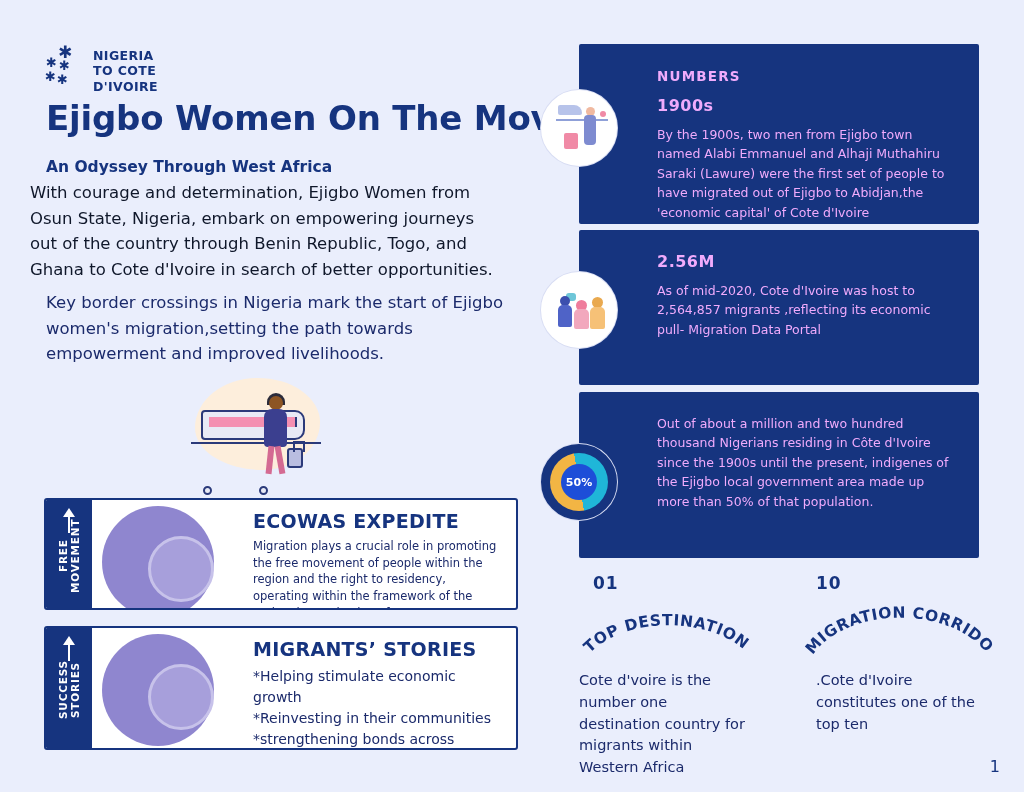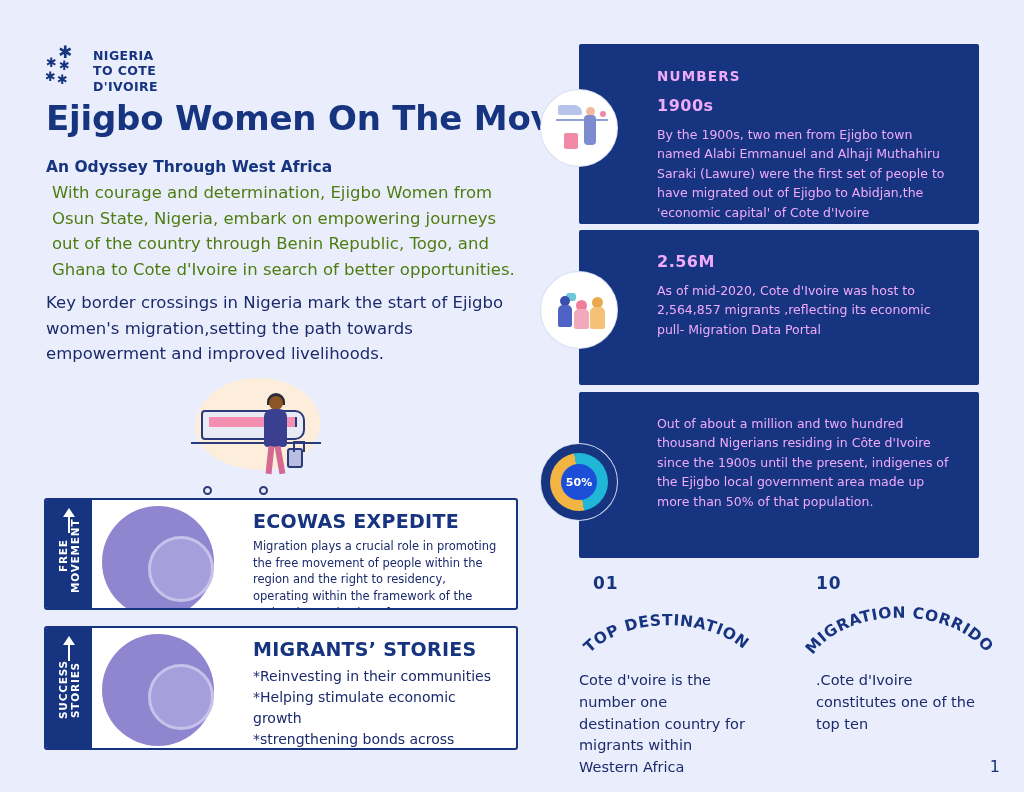--- a/index.html
+++ b/index.html
@@ -38,22 +38,22 @@
     position: absolute; left: 46px; top: 98px;
     font-family: "DejaVu Sans", sans-serif;
     font-size: 34px; font-weight: bold; color: #16347f;
     letter-spacing: -0.2px;
   }
   .subhead {
     position: absolute; left: 46px; top: 158px;
     font-size: 15.5px; font-weight: bold; color: #16347f;
   }
   .body-1 {
-    position: absolute; left: 52px; top: 180px; width: 470px;
-    font-size: 16.5px; color: #4d7c0f; line-height: 1.55;
+    position: absolute; left: 30px; top: 180px; width: 470px;
+    font-size: 16.5px; color: #0f172a; line-height: 1.55;
   }
   .body-2 {
     position: absolute; left: 46px; top: 290px; width: 460px;
     font-size: 16.5px; color: #1b2a6b; line-height: 1.55;
   }
 
   
   .illus { position: absolute; left: 185px; top: 378px; width: 160px; height: 110px; }
   .illus .blob {
     position: absolute; left: 10px; top: 0; width: 125px; height: 92px;
@@ -262,22 +262,22 @@
       <div class="arrow"></div>
       <div class="vtext">SUCCESS STORIES</div>
     </div>
     <div class="circles">
       <div class="c-big"></div>
       <div class="c-small"></div>
     </div>
     <div class="content">
       <h3>MIGRANTS’ STORIES</h3>
       <div class="list">
+        <div>*Helping stimulate economic growth</div>
         <div>*Reinvesting in their communities</div>
-        <div>*Helping stimulate economic growth</div>
         <div>*strengthening bonds across borders</div>
       </div>
     </div>
   </div>
 
   <div class="fact f1">
     <div class="kicker">NUMBERS</div>
     <div class="num">1900s</div>
     <p>By the 1900s, two men from Ejigbo town named Alabi Emmanuel and Alhaji Muthahiru Saraki (Lawure) were the first set of people to have migrated out of Ejigbo to Abidjan,the 'economic capital' of Cote d'Ivoire</p>
   </div>

